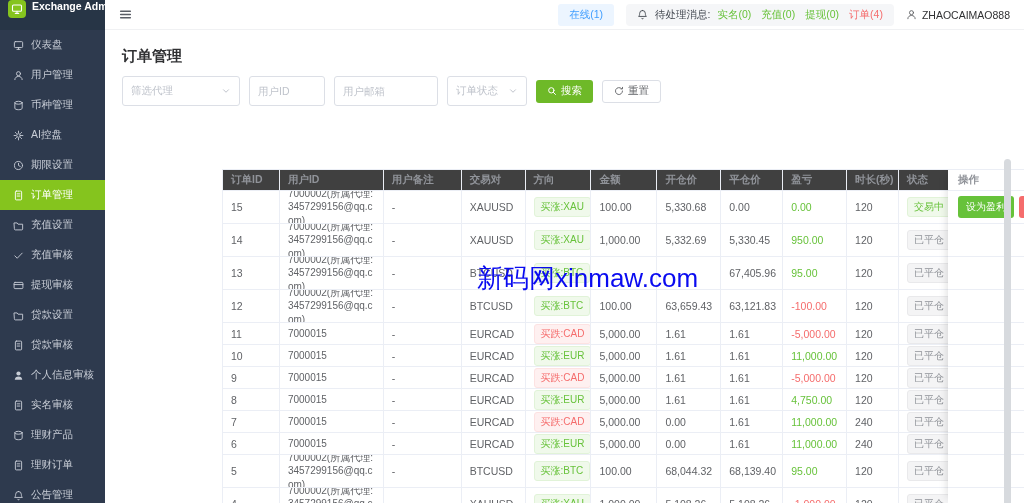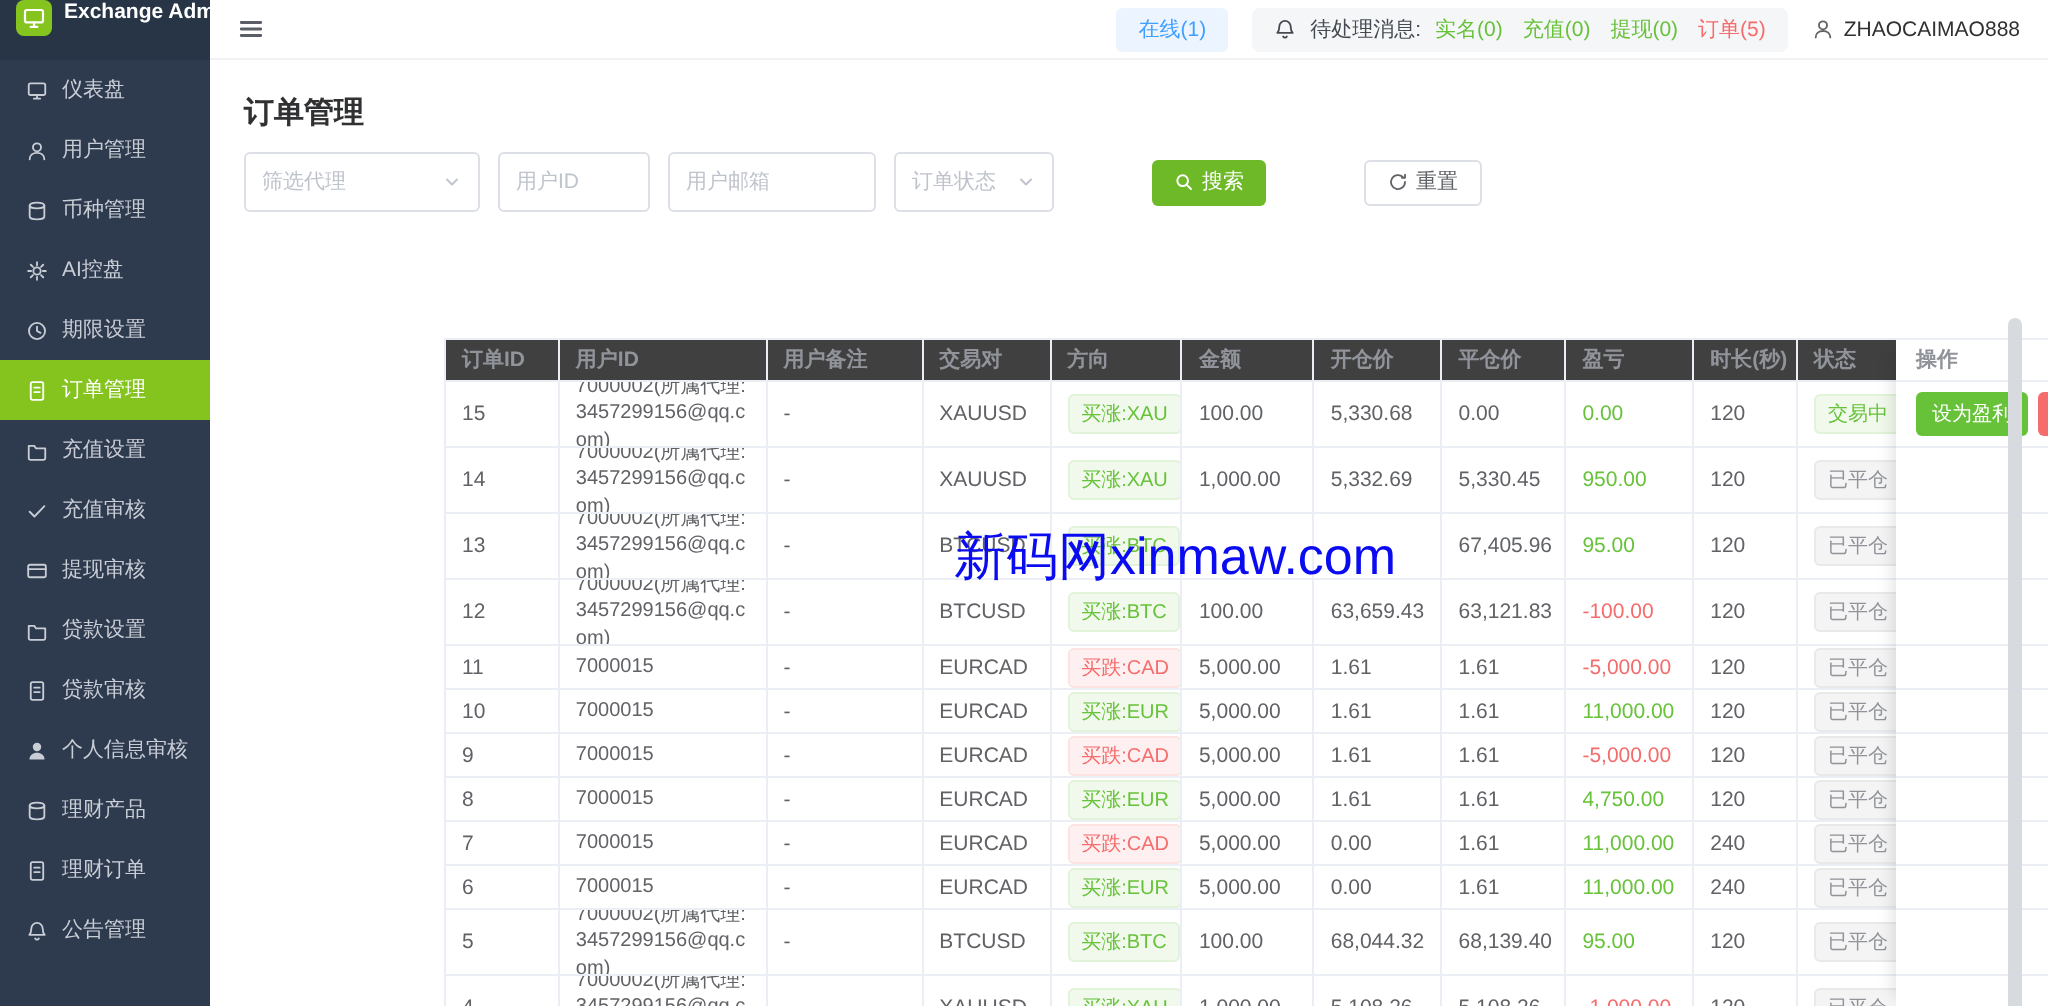--- a/index.html
+++ b/index.html
@@ -35,21 +35,21 @@
   .tabs { margin:15px 17px 0 17px; border-bottom:1px solid #e4e7ed; display:flex; gap:28px; }
   .tab { padding-bottom:8px; font-size:11.5px; color:#606266; cursor:pointer; }
   .tab.active { color:#85c41e; border-bottom:2px solid #85c41e; margin-bottom:-1px; }
 
   .filters { margin:10px 0 0 17px; display:flex; align-items:center; gap:9px; }
   .sel, .inp { height:30px; border:1px solid #dcdfe6; border-radius:3px; background:#fff; font-size:10.5px; color:#606266; padding:0 8px; }
   .sel { display:flex; align-items:center; justify-content:space-between; cursor:pointer; }
   .sel .ph { color:#bfc3cb; }
   .inp::placeholder { color:#bfc3cb; }
   .w-agent { width:118px; } .w-uid { width:76px; } .w-mail { width:104px; } .w-status { width:80px; }
-  .btn { height:23px; border-radius:3px; font-size:10.5px; display:flex; align-items:center; gap:4px; padding:0 11px; cursor:pointer; border:none;margin-left:40px; }
+  .btn { height:23px; border-radius:3px; font-size:10.5px; display:flex; align-items:center; gap:4px; padding:0 11px; cursor:pointer; border:none; }
   .btn-search { background:#6eb928; color:#fff; }
   .btn-reset { background:#fff; border:1px solid #dcdfe6; color:#606266; }
 
   
   .table-wrap { position:absolute; left:117px; top:139px; width:886px; bottom:0; overflow:hidden; }
   .t-main { border-left:1px solid #ebeef5; width:727px; }
   .trow { display:flex; height:22px; border-bottom:1px solid #ebeef5; }
   .trow.tall { height:33px; }
   .thead { border-top:1px solid #ebeef5; }
   .tcell { padding:0 8px; display:flex; align-items:center; border-right:1px solid #ebeef5; overflow:hidden; font-size:10.5px; color:#606266; white-space:nowrap; }
@@ -163,20 +163,27 @@
             <path d="M4.5 4.2h3M4.5 6.6h3"></path>
           </svg>
           <span>贷款审核</span>
         </div>
         <div class="side-item">
           <svg width="11" height="11" viewBox="0 0 12 12" fill="none" stroke="currentColor" stroke-width="1" stroke-linecap="round" stroke-linejoin="round">
             <circle cx="6" cy="3.8" r="2.3" fill="currentColor" stroke="none"></circle>
             <path d="M1.9 10.6c0-2.3 1.9-3.6 4.1-3.6s4.1 1.3 4.1 3.6z" fill="currentColor" stroke="none"></path>
           </svg>
           <span>个人信息审核</span>
+        </div>
+        <div class="side-item">
+          <svg width="11" height="11" viewBox="0 0 12 12" fill="none" stroke="currentColor" stroke-width="1" stroke-linecap="round" stroke-linejoin="round">
+            <rect x="2.6" y="1.2" width="6.8" height="9.6" rx="1"></rect>
+            <path d="M4.5 4.2h3M4.5 6.6h3"></path>
+          </svg>
+          <span>实名审核</span>
         </div>
         <div class="side-item">
           <svg width="11" height="11" viewBox="0 0 12 12" fill="none" stroke="currentColor" stroke-width="1" stroke-linecap="round" stroke-linejoin="round">
             <ellipse cx="6" cy="3" rx="4" ry="1.6"></ellipse>
             <path d="M2 3v6c0 .9 1.8 1.6 4 1.6s4-.7 4-1.6V3"></path>
           </svg>
           <span>理财产品</span>
         </div>
         <div class="side-item">
           <svg width="11" height="11" viewBox="0 0 12 12" fill="none" stroke="currentColor" stroke-width="1" stroke-linecap="round" stroke-linejoin="round">
@@ -208,21 +215,21 @@
           <svg width="11" height="11" viewBox="0 0 12 12" fill="none" stroke="#454a52" stroke-width="1" stroke-linecap="round" stroke-linejoin="round">
               <path d="M6 1.6a3.1 3.1 0 0 1 3.1 3.1c0 2.2.6 2.9 1.1 3.4H1.8c.5-.5 1.1-1.2 1.1-3.4A3.1 3.1 0 0 1 6 1.6z"></path>
               <path d="M5 10.1a1.15 1.15 0 0 0 2 0"></path>
             </svg>
         </span>
         <span class="msg-prefix">待处理消息:</span>
         <span class="msg-items">
             <span class="m-green">实名(0)</span>
             <span class="m-green">充值(0)</span>
             <span class="m-green">提现(0)</span>
-            <span class="m-red">订单(5)</span>
+            <span class="m-red">订单(4)</span>
           </span>
       </div>
       <div class="user-chip">
         <span style="display:flex">
           <svg width="11" height="11" viewBox="0 0 12 12" fill="none" stroke="#606266" stroke-width="1" stroke-linecap="round">
               <circle cx="6" cy="4" r="2.2"></circle>
               <path d="M2 10.6c0-2.2 1.8-3.5 4-3.5s4 1.3 4 3.5"></path>
             </svg>
         </span>
         <span>ZHAOCAIMAO888</span>

